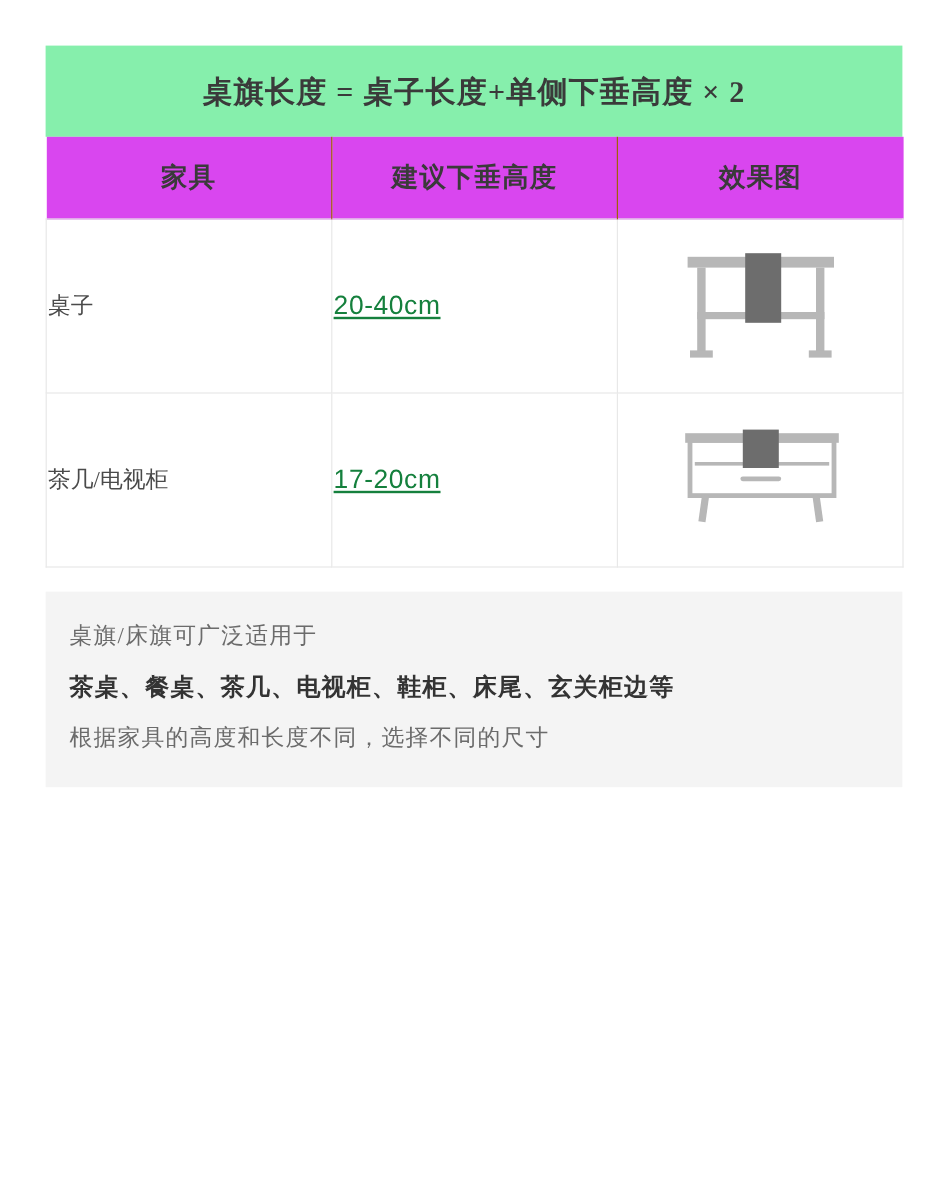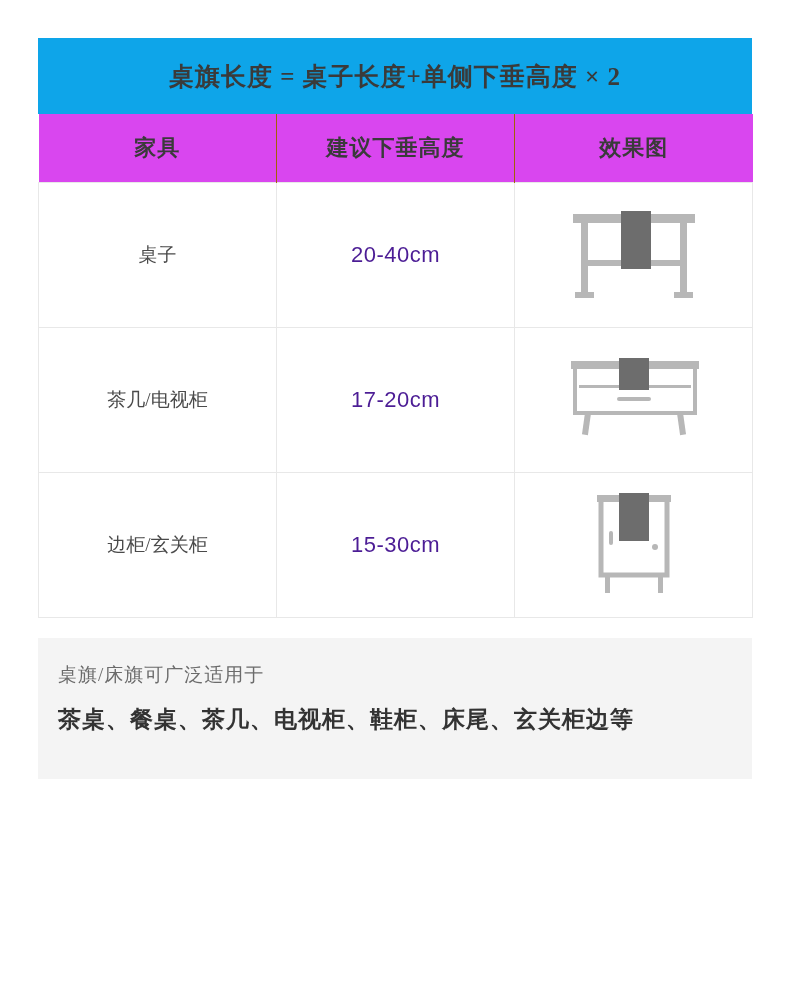--- a/index.html
+++ b/index.html
@@ -17,21 +17,21 @@
   .page {
     width: 790px;
     height: 995px;
     box-sizing: border-box;
     padding: 38px 38px 30px 38px;
     background: #ffffff;
   }
 
   
   .title-bar {
-    background: #0ea5e9;
+    background: #86efac;
     height: 76px;
     display: flex;
     align-items: center;
     justify-content: center;
     box-sizing: border-box;
   }
   .title-bar .title-text {
     font-size: 25px;
     letter-spacing: 1px;
     color: #3a3a3a;
@@ -57,31 +57,32 @@
     color: #3a3a3a;
     font-family: "Liberation Serif", serif;
     border: none;
     letter-spacing: 1px;
   }
   .table thead th.divider-left { border-left: 1px solid #a16207; }
 
   .table tbody td {
     height: 142px;
     border: 1px solid #e8e8e8;
-    text-align: center;
+    text-align: left;
     vertical-align: middle;
     font-size: 19px;
     color: #4a4a4a;
     font-family: "Liberation Serif", serif;
   }
   .table tbody td.num {
     font-size: 22px;
     font-family: "Liberation Sans", sans-serif;
-    color: #4c1d95;
+    color: #15803d;
     letter-spacing: 0.5px;
+    text-decoration: underline;
   }
   .table tbody td.fig {
     padding: 0;
   }
   .fig-wrap {
     display: flex;
     align-items: center;
     justify-content: center;
     height: 142px;
   }
@@ -95,21 +96,21 @@
     box-sizing: border-box;
   }
   .footer .line1 {
     font-size: 19px;
     color: #6b6b6b;
     font-family: "Liberation Serif", serif;
     margin-bottom: 16px;
     letter-spacing: 1px;
   }
   .footer .line2 {
-    font-size: 23px;
+    font-size: 20px;
     color: #333333;
     font-family: "Liberation Serif", serif;
     font-weight: 600;
     letter-spacing: 1px;
     margin-bottom: 16px;
   }
   .footer .line3 {
     font-size: 19px;
     color: #6b6b6b;
     font-family: "Liberation Serif", serif;
@@ -180,45 +181,24 @@
 
               <rect x="26" y="68" width="6" height="22" fill="#b7b7b7" transform="rotate(8 29 68)"></rect>
               <rect x="118" y="68" width="6" height="22" fill="#b7b7b7" transform="rotate(-8 121 68)"></rect>
 
               <rect x="60" y="13" width="30" height="32" fill="#6d6d6d"></rect>
             </svg>
           </div>
         </td>
       </tr>
 
-      <tr>
-        <td>边柜/玄关柜</td>
-        <td class="num">15-30cm</td>
-        <td class="fig">
-          <div class="fig-wrap">
-            <svg width="150" height="120" viewBox="0 0 150 120" aria-hidden="true">
-
-              <rect x="42" y="14" width="66" height="76" fill="#ffffff" stroke="#b7b7b7" stroke-width="5"></rect>
-
-              <rect x="38" y="10" width="74" height="7" fill="#b7b7b7"></rect>
-
-              <rect x="50" y="46" width="4" height="14" rx="2" fill="#b7b7b7"></rect>
-              <circle cx="96" cy="62" r="3" fill="#b7b7b7"></circle>
-
-              <rect x="46" y="90" width="5" height="18" fill="#b7b7b7"></rect>
-              <rect x="99" y="90" width="5" height="18" fill="#b7b7b7"></rect>
-
-              <rect x="60" y="8" width="30" height="48" fill="#6d6d6d"></rect>
-            </svg>
-          </div>
-        </td>
-      </tr>
 
 
     </tbody>
   </table>
 
   <div class="footer">
     <div class="line1">桌旗/床旗可广泛适用于</div>
     <div class="line2">茶桌、餐桌、茶几、电视柜、鞋柜、床尾、玄关柜边等</div>
+    <div class="line3">根据家具的高度和长度不同，选择不同的尺寸</div>
   </div>
 
 </div>
 
 </body></html>

